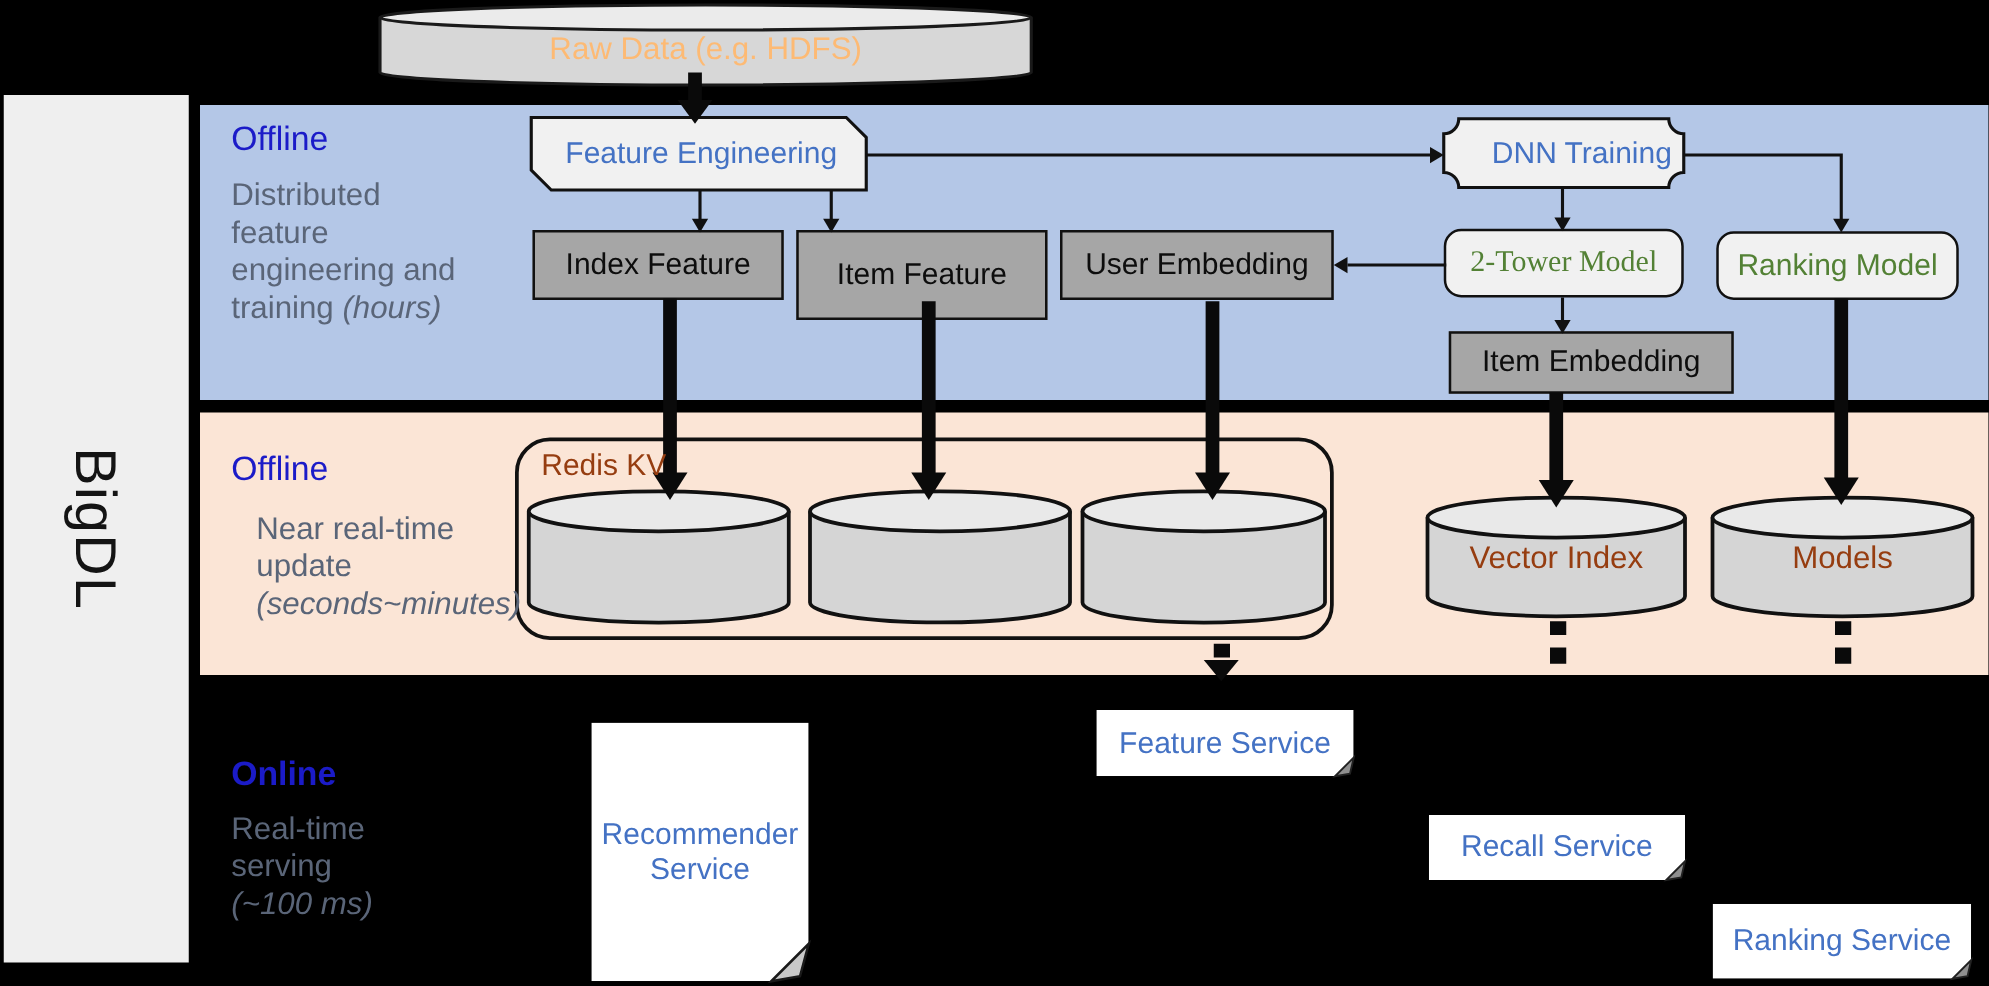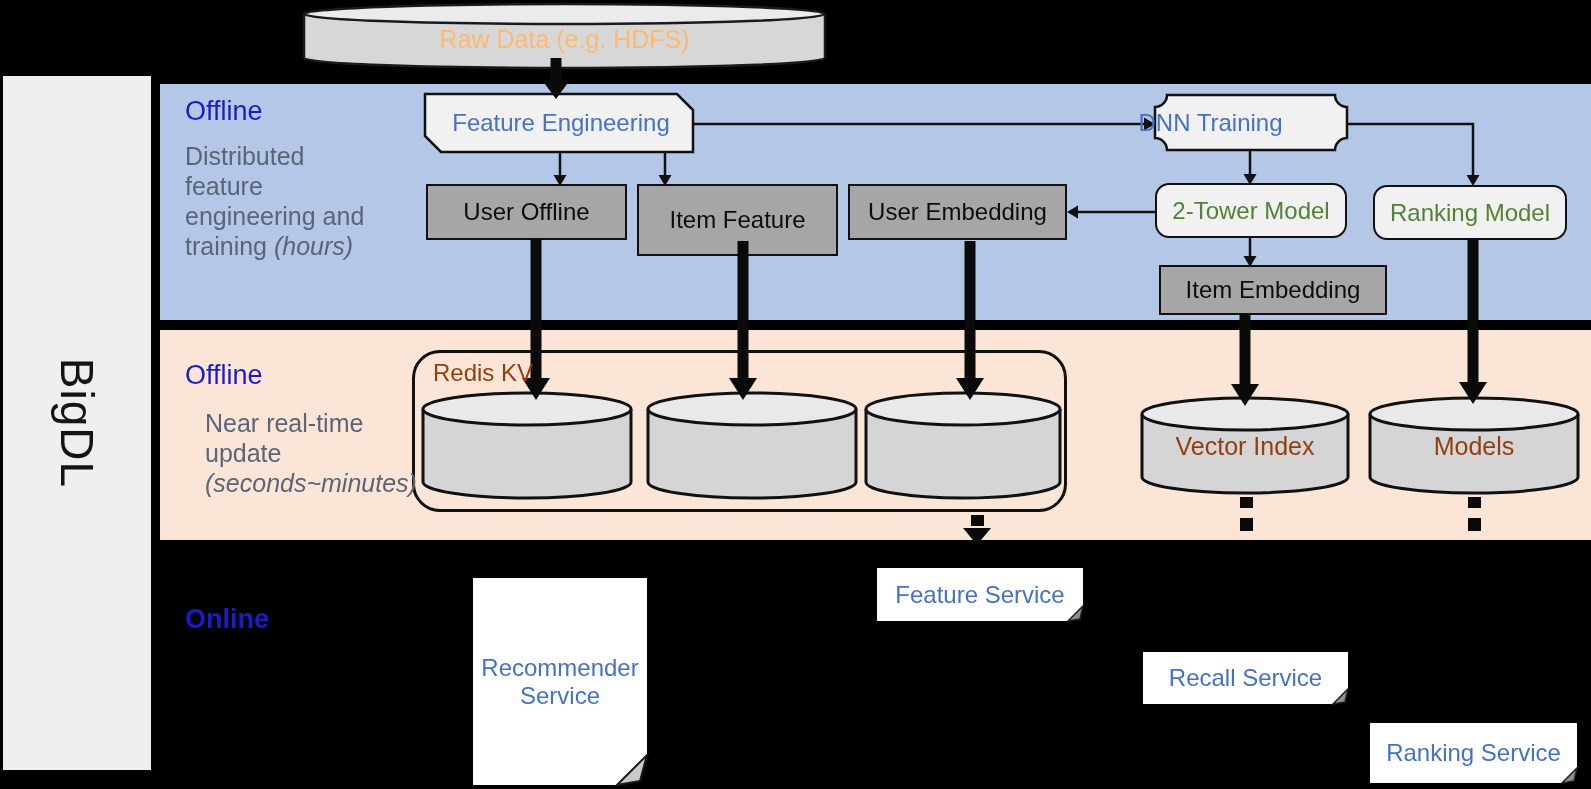--- a/index.html
+++ b/index.html
@@ -52,35 +52,40 @@
   </div>
 
   <div class="lane-title" style="left:185px;top:360px;">Offline</div>
   <div class="lane-desc" style="left:185px;top:408px;width:260px;margin-left:20px;">
     <div><span>Near real-time</span></div>
     <div><span>update</span></div>
     <div><span class="it">(seconds~minutes)</span></div>
   </div>
 
   <div class="lane-title" style="left:185px;top:604px;font-weight:700;">Online</div>
+  <div class="lane-desc" style="left:185px;top:648px;width:250px;">
+    <div><span>Real-time</span></div>
+    <div><span>serving</span></div>
+    <div><span class="it">(~100 ms)</span></div>
+  </div>
 
   <div class="node darkbox" style="left:426px;top:184px;width:201px;height:56px;">
-    <span>User Offline</span>
+    <span>Index Feature</span>
   </div>
   <div class="node darkbox" style="left:637px;top:184px;width:201px;height:72px;">
     <span>Item Feature</span>
   </div>
   <div class="node darkbox" style="left:848px;top:184px;width:219px;height:56px;">
     <span>User Embedding</span>
   </div>
   <div class="node darkbox" style="left:1135px;top:265px;width:228px;height:50px;margin-left:24px;">
     <span>Item Embedding</span>
   </div>
 
-  <div class="node roundbox" style="left:1155px;top:183px;width:192px;height:55px;">
+  <div class="node roundbox" style="left:1155px;top:183px;width:192px;height:55px;font-family:Liberation Serif, serif;">
     <span>2-Tower Model</span>
   </div>
   <div class="node roundbox" style="left:1373px;top:185px;width:194px;height:55px;">
     <span>Ranking Model</span>
   </div>
 
   <div id="redis-box"></div>
 
   <div class="svcwrap" style="left:877px;top:568px;width:206px;height:53px;">
     <div class="svcbg cut15"></div>
@@ -180,18 +185,18 @@
     <g>
       <path d="M1068,621 L1083,606 L1080,619 Z" fill="#8f8f8f" stroke="#222" stroke-width="1.5"></path>
       <path d="M1333,704 L1348,689 L1345,702 Z" fill="#8f8f8f" stroke="#222" stroke-width="1.5"></path>
       <path d="M1562,783 L1577,768 L1574,781 Z" fill="#8f8f8f" stroke="#222" stroke-width="1.5"></path>
       <path d="M617,785 L647,755 L640,781 Z" fill="#c9c9c9" stroke="#1a1a1a" stroke-width="2"></path>
     </g>
   </svg>
 
   <div class="toplabel" style="left:304px;top:24px;width:521px;height:30px;color:#fdba74;font-size:25px;">Raw Data (e.g. HDFS)</div>
   <div class="toplabel blue" style="left:425px;top:94px;width:272px;height:58px;">Feature Engineering</div>
-  <div class="toplabel blue" style="left:1119px;top:95px;width:183px;height:55px;">DNN Training</div>
+  <div class="toplabel blue" style="left:1174px;top:95px;width:183px;height:55px;">DNN Training</div>
   <div class="toplabel brown" style="left:433px;top:358px;width:160px;height:30px;justify-content:flex-start;">Redis KV</div>
   <div class="toplabel brown" style="left:1150px;top:430px;width:190px;height:32px;font-size:25px;">Vector Index</div>
   <div class="toplabel brown" style="left:1375px;top:430px;width:198px;height:32px;font-size:25px;">Models</div>
 
 </div>
 
 </body></html>

